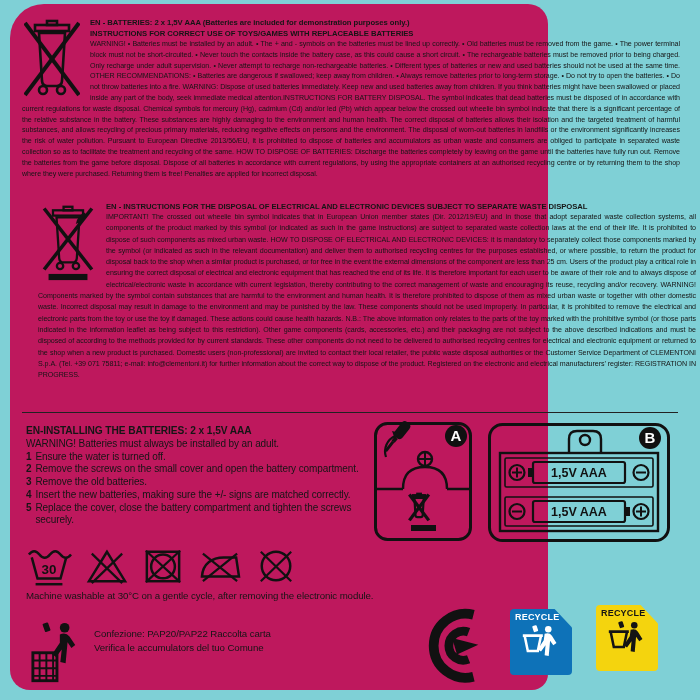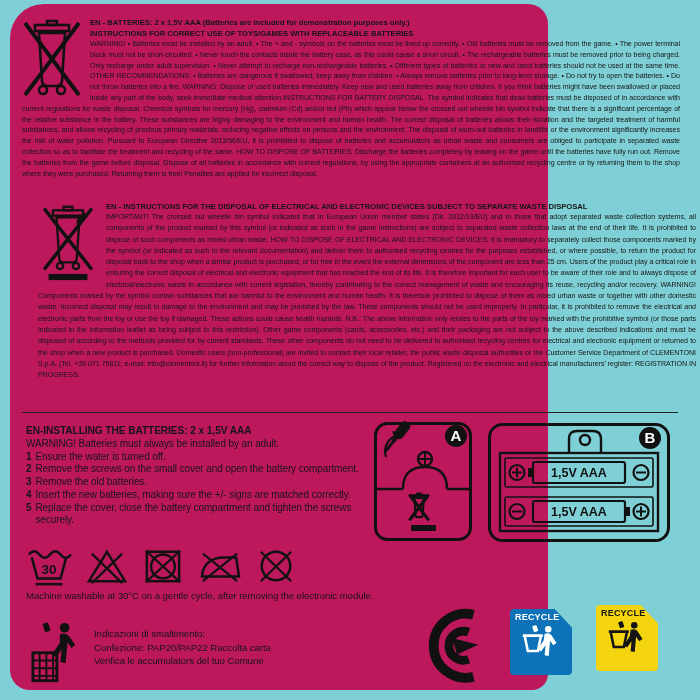--- a/index.html
+++ b/index.html
@@ -227,21 +227,20 @@
       <path d="M31,14 q6,-3 10,2 l6,9 -4,3 -4,-6 -2,22 -5.5,-1.5 1.5,-13 -6,8 -4,-3 8,-12 z" fill="#111"></path>
       <g fill="none" stroke="#111">
         <rect x="3" y="33" width="25" height="29" stroke-width="3"></rect>
         <path d="M10,33 V62 M17,33 V62 M24,33 V62" stroke-width="2"></path>
         <path d="M3,41 H28 M3,49 H28 M3,57 H28" stroke-width="2"></path>
       </g>
     </svg>
   </span>
 
   <div class="it-text">
-    <div>Indicazioni di smaltimento:</div>
     <div>Confezione: PAP20/PAP22 Raccolta carta</div>
     <div>Verifica le accumulators del tuo Comune</div>
   </div>
 
   <span class="cmark">
     <svg viewBox="0 0 64 82" fill="none" stroke="#111">
       <path d="M50,9 A33,33 0 1 0 50,73" stroke-width="10"></path>
       <path d="M45,27 A15,15 0 1 0 45,55" stroke-width="9"></path>
       <path d="M28,33 L55,40 L33,50 Z" fill="#111" stroke="none"></path>
     </svg>

